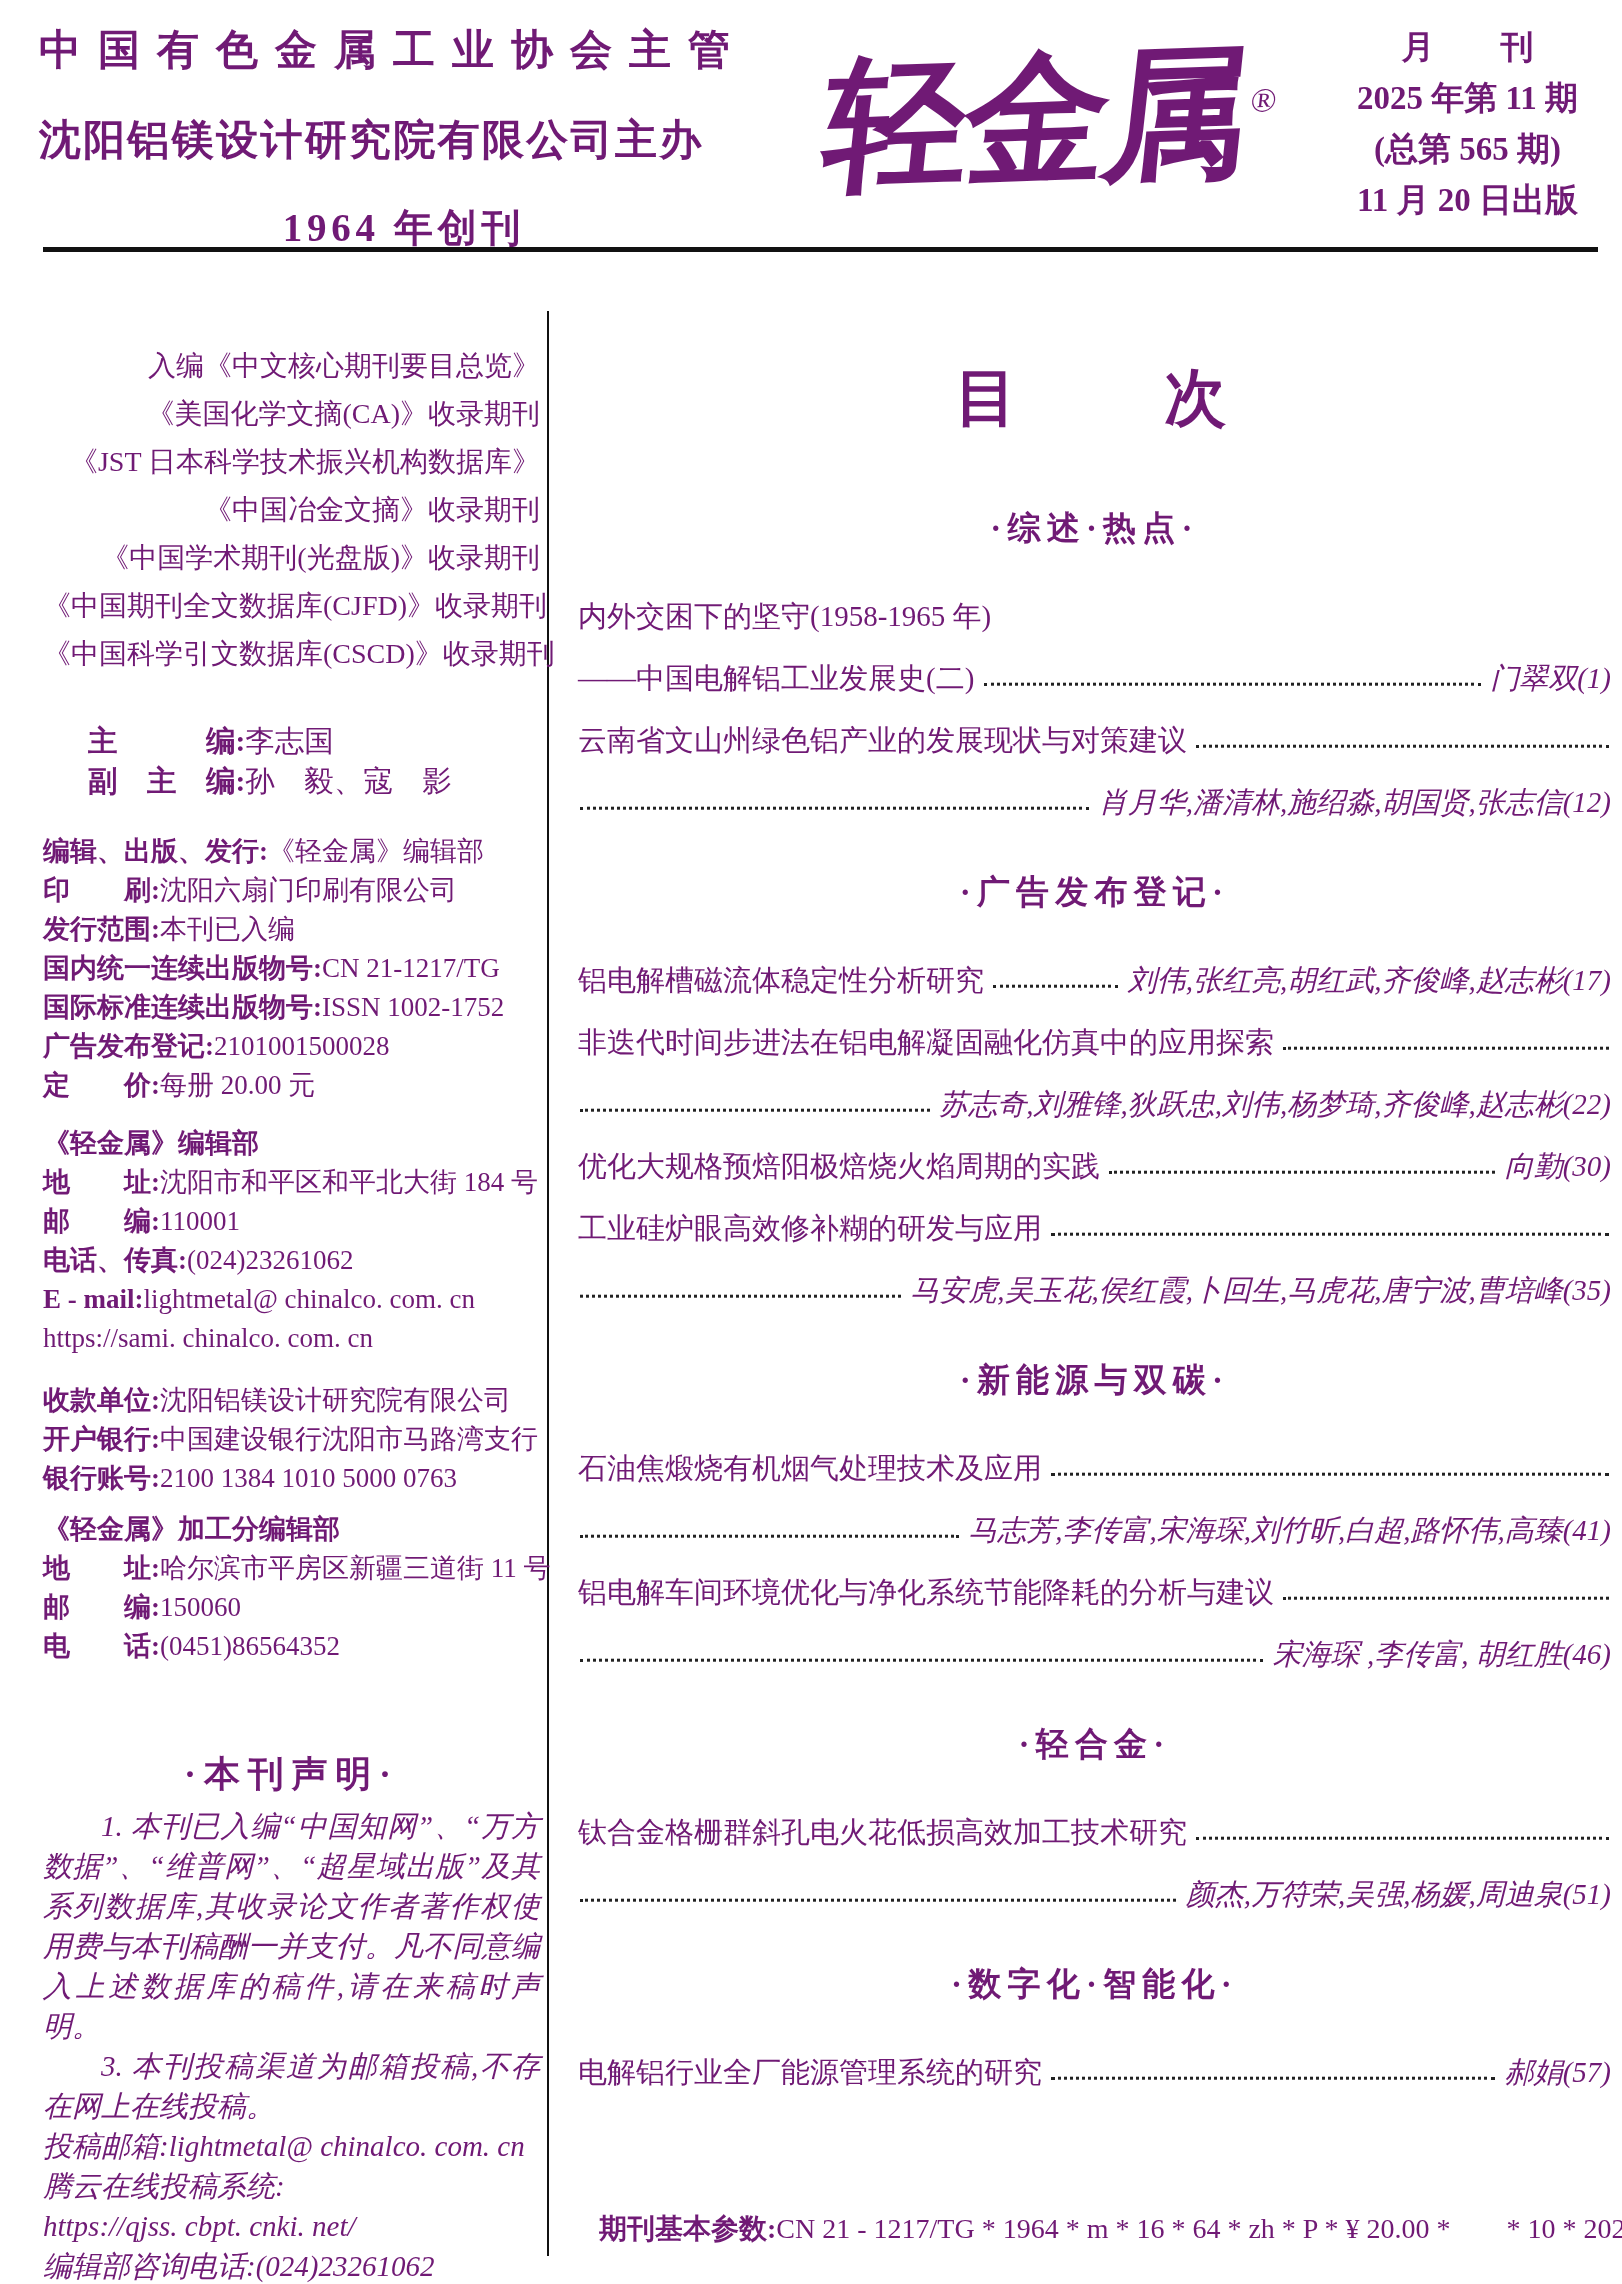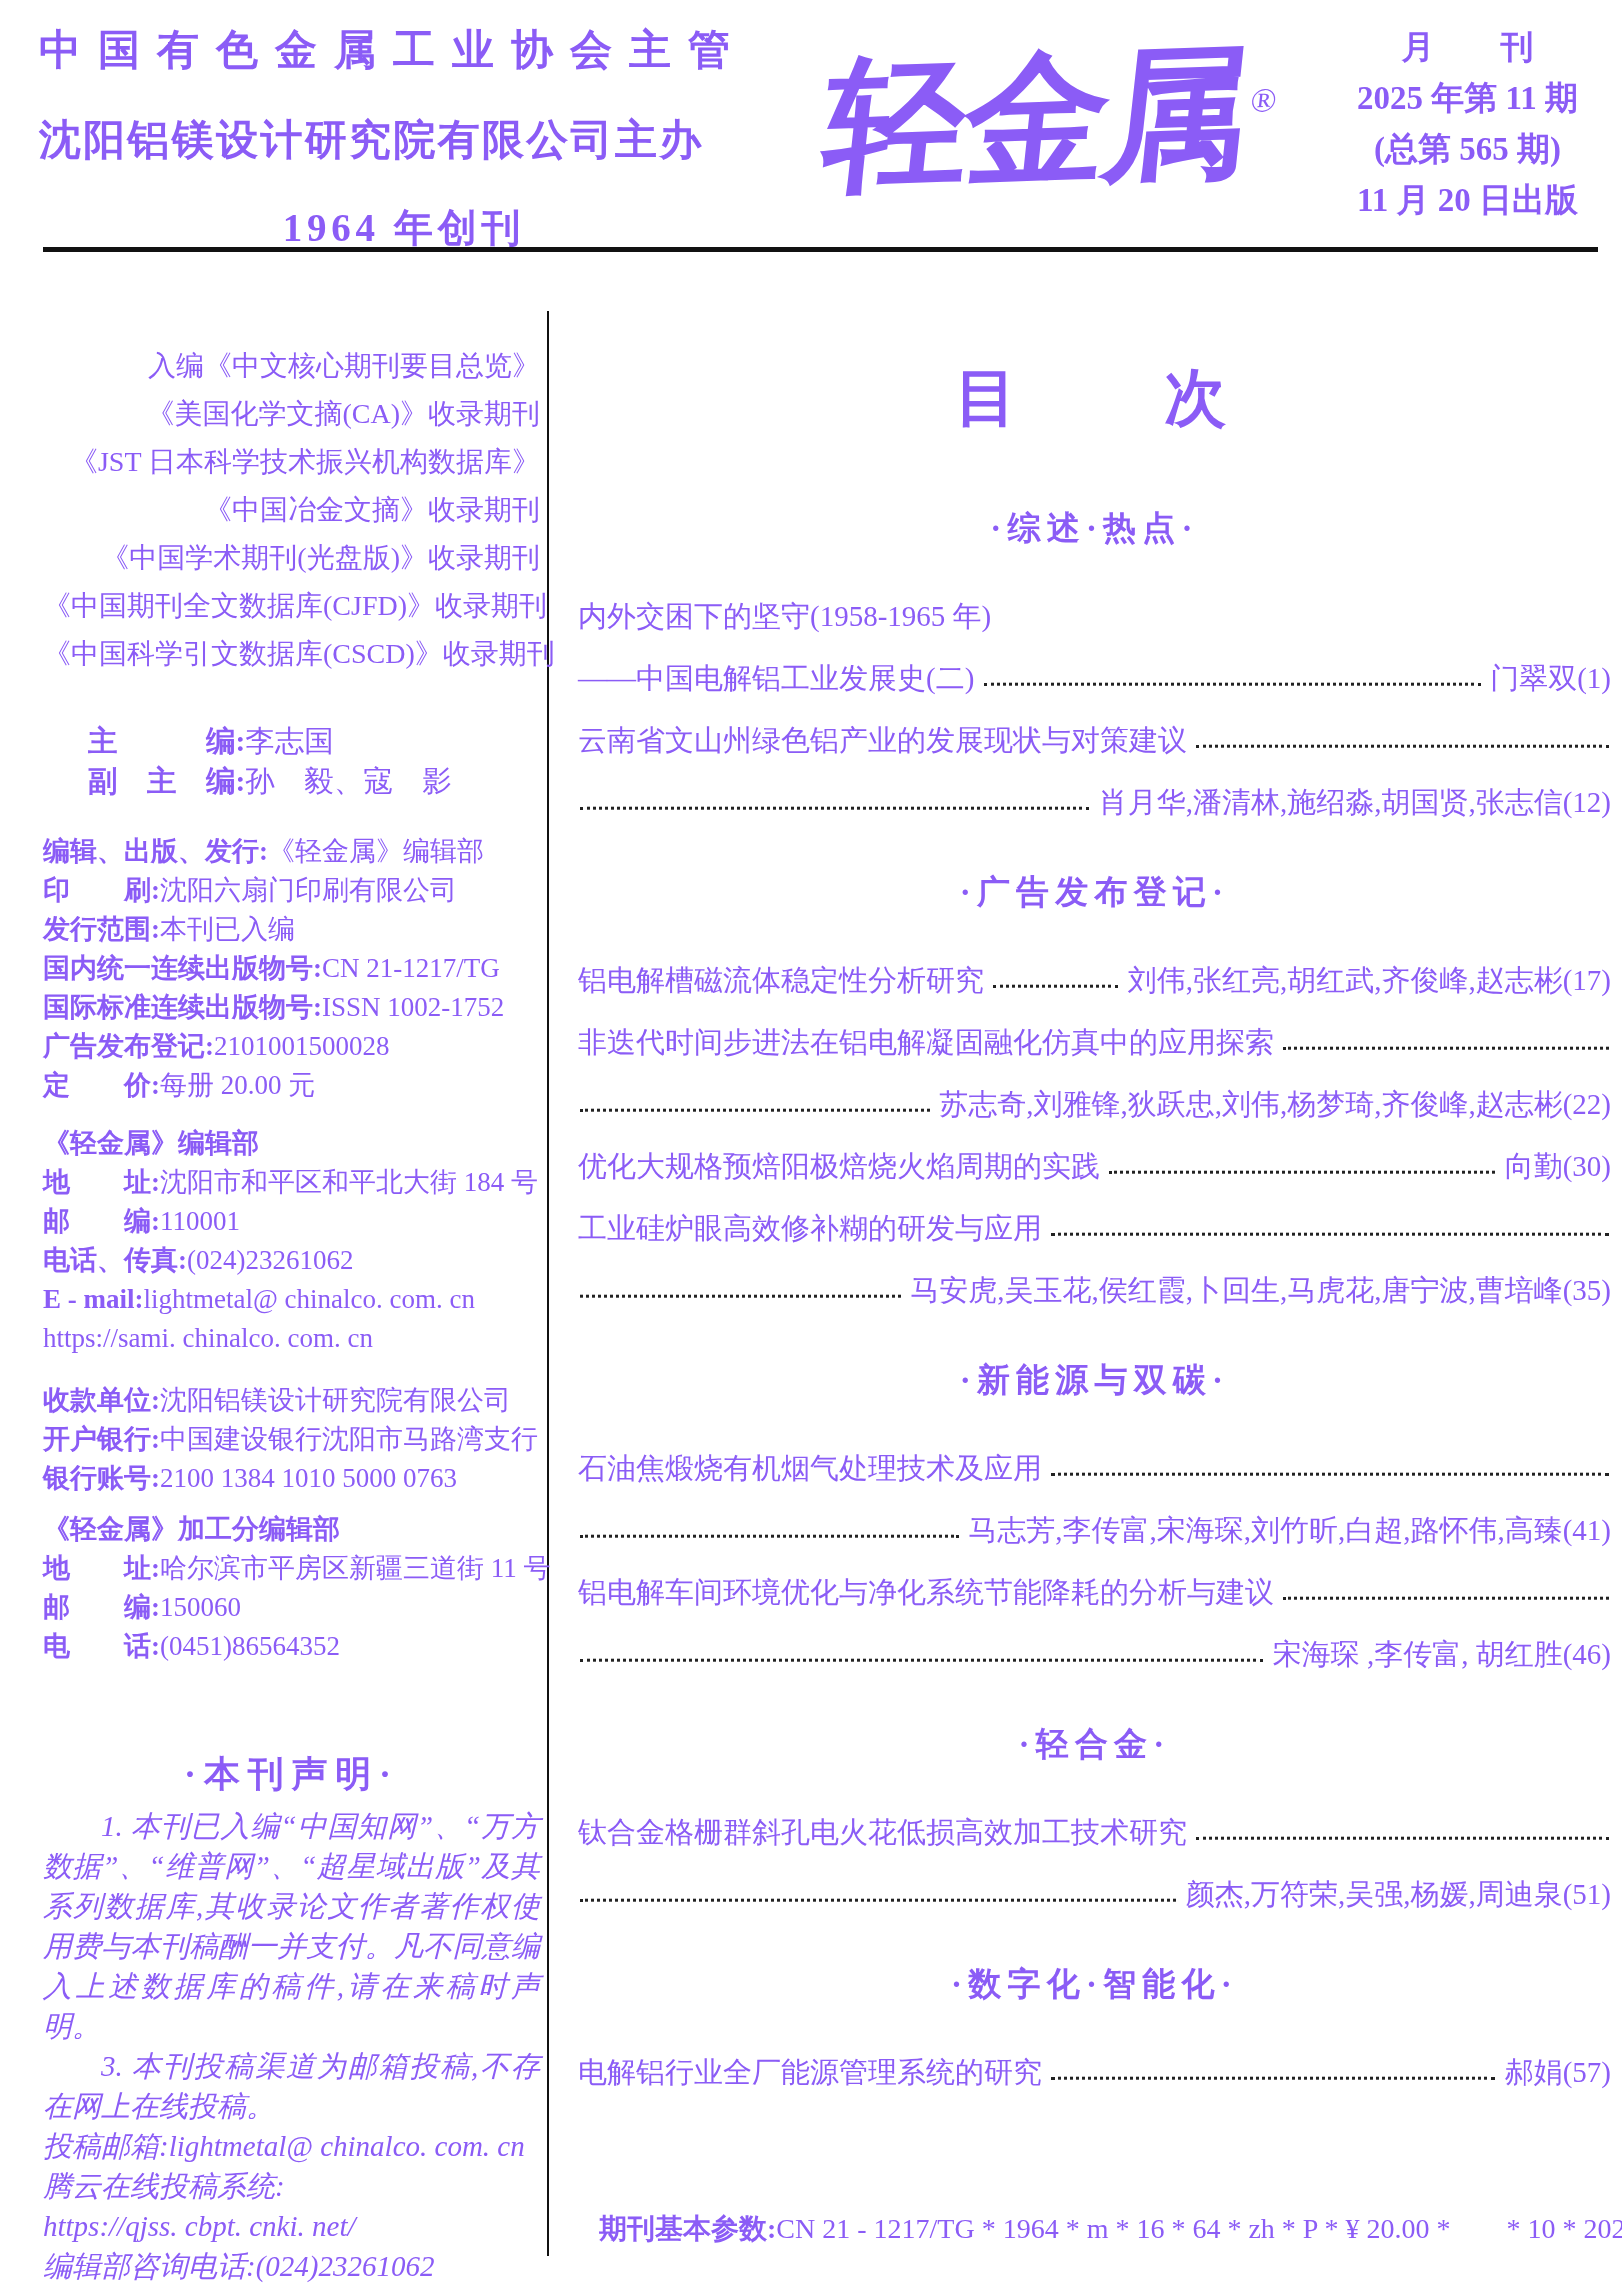--- a/index.html
+++ b/index.html
@@ -1,20 +1,20 @@
 <!DOCTYPE html>
 <html style="font-size:12.4px"><head>
 <meta charset="utf-8">
 <style>
   html,body{margin:0;padding:0;background:#888;}
   #page{
     position:relative;
     width:1623px;height:2284px;
     background:#ffffff;
-    color:#8b5cf6;
+    color:#701a75;
     font-family:"Liberation Serif","DejaVu Serif",serif;
     overflow:hidden;
   }
   
   #header-left{position:absolute;left:39px;top:22px;width:730px;font-weight:700;}
   .hl1{font-size:42px;letter-spacing:17px;white-space:nowrap;}
   .hl2{font-size:42px;letter-spacing:2.3px;margin-top:34px;white-space:nowrap;}
   .hl3{font-size:39px;text-align:center;margin-top:33px;letter-spacing:4.7px;}
   #logo{
     position:absolute;left:792px;top:7.8px;width:512px;height:225px;
@@ -69,21 +69,21 @@
     height:62px;display:flex;align-items:center;
     font-size:29px;white-space:nowrap;
   }
   .toc-row .dots{
     flex:1 1 auto;min-width:31px;height:0;
     border-bottom:3.9px dotted #222;
     margin:0 9.3px;transform:translateY(4.7px);
   }
   .toc-row.lead .dots{margin-right:1.6px;}
   .toc-row.cont .dots{margin-left:1.6px;}
-  .toc-row .authors{text-align:left;}
+  .toc-row .authors{text-align:left;font-style:italic;}
   #toc-footer{
     margin-top:101px;height:47px;display:flex;align-items:center;
     font-size:28px;white-space:nowrap;margin-left:21px;
   }
   #toc-footer .lb{font-weight:700;}
 </style>
 </head>
 <body>
 
 <div id="page">

